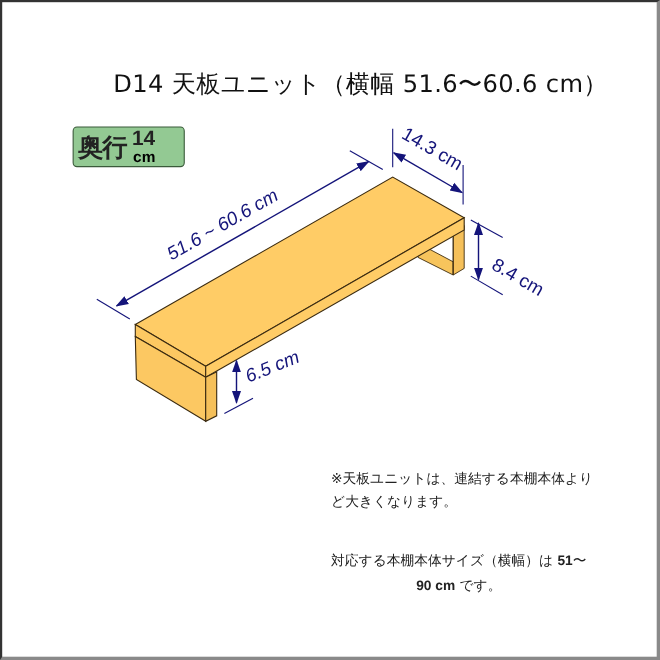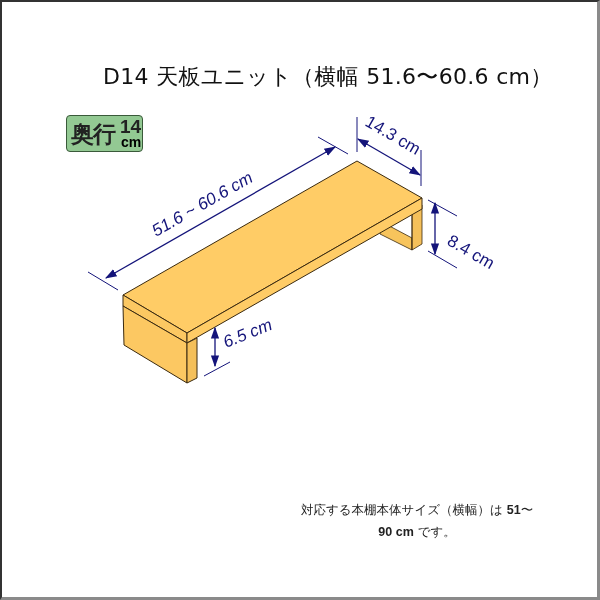--- a/index.html
+++ b/index.html
@@ -1,20 +1,20 @@
 <!DOCTYPE html>
 <html><head>
   <meta charset="utf-8">
   <style>
     html, body { margin: 0; padding: 0; background: #ffffff; }
     body { width: 600px; height: 600px; position: relative; overflow: hidden; font-family: "DejaVu Sans", sans-serif; }
     .frame { position: absolute; left: 0; top: 0; width: 600px; height: 600px; box-sizing: border-box;
       border-left: 2px solid #333; border-top: 2px solid #333; border-right: 3px solid #8a8a8a; border-bottom: 3px solid #8a8a8a; }
     .title { position: absolute; left: 63px; top: 62px; font-size: 22px; color: #111; letter-spacing: 0.3px; white-space: nowrap; margin-left: 40px; }
-    .badge { position: absolute; left: 66px; top: 115px; width: 77px; height: 37px; background: #93c993;
+    .badge { position: absolute; left: 66px; top: 115px; width: 102px; height: 37px; background: #93c993;
       border: 1.5px solid #3a5a3a; border-radius: 4px; box-sizing: border-box; }
     .badge .kanji { position: absolute; left: 4px; top: 3px; font-size: 23px; color: #222; font-weight: bold; letter-spacing: -1px; }
     .badge .num { position: absolute; left: 53px; top: 0px; font-size: 19px; color: #222; font-weight: bold; font-family: "Liberation Sans", sans-serif; }
     .badge .unit { position: absolute; left: 54px; top: 18px; font-size: 14px; color: #000000; font-weight: bold; font-family: "Liberation Sans", sans-serif; }
     svg.diagram { position: absolute; left: 0; top: 0; }
     .dim { font-family: "Liberation Sans", sans-serif; font-style: italic; fill: #14147a; font-size: 17px; }
     .note { position: absolute; left: 301px; font-size: 12.5px; color: #222; line-height: 21px; white-space: nowrap; }
     .note1 { top: 424px; }
     .note2 { top: 499px; text-align: center; }
     .bold { font-weight: bold; font-family: "Liberation Sans", sans-serif; }
@@ -78,17 +78,19 @@
   </g>
 
   <g>
     <line x1="204" y1="376" x2="230" y2="362" stroke="#14147a" stroke-width="1"></line>
     <line x1="215" y1="328" x2="215" y2="366" stroke="#14147a" stroke-width="1.3" marker-start="url(#arr)" marker-end="url(#arr)"></line>
     <text class="dim" transform="translate(226,348) rotate(-22)">6.5 cm</text>
   </g>
 </svg>
 
 <div class="note note1">
+  <div>※天板ユニットは、連結する本棚本体より</div>
+  <div>ど大きくなります。</div>
 </div>
 
 <div class="note note2">
   <span>対応する本棚本体サイズ（横幅）は </span><span class="bold">51</span><span>〜</span><br><span class="bold">90 cm</span><span> です。</span>
 </div>
 
 </body></html>

